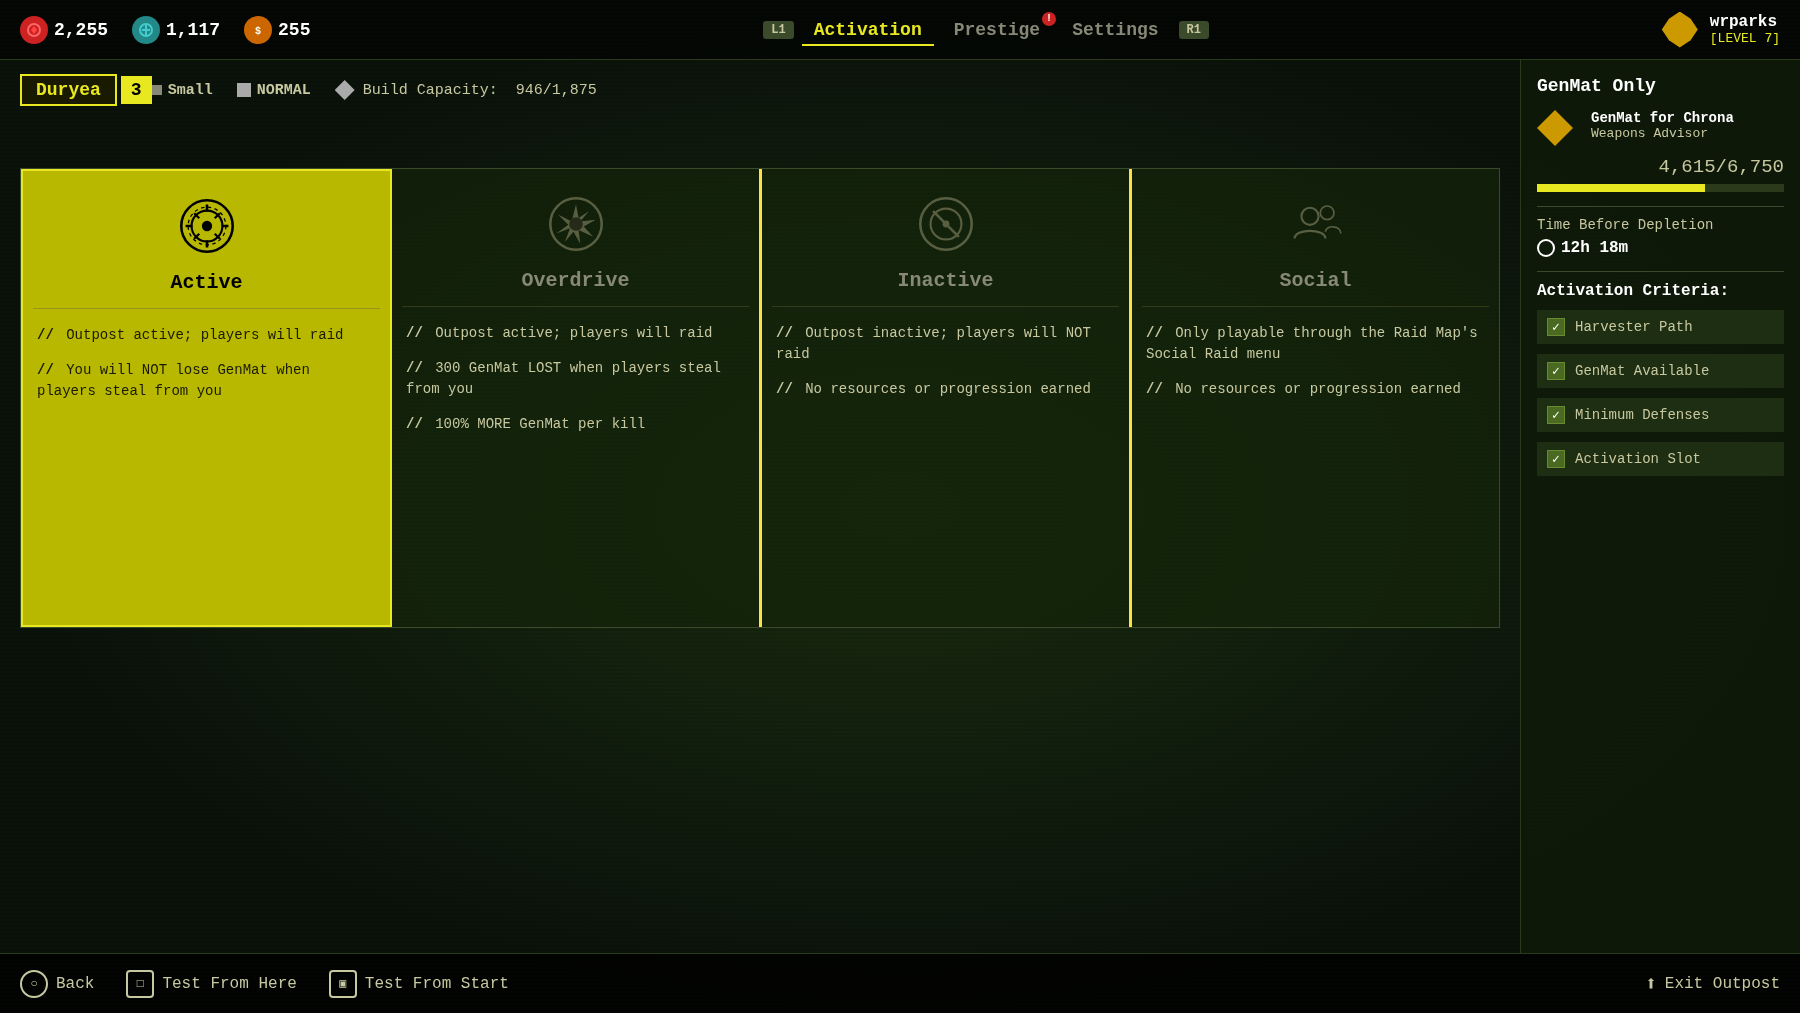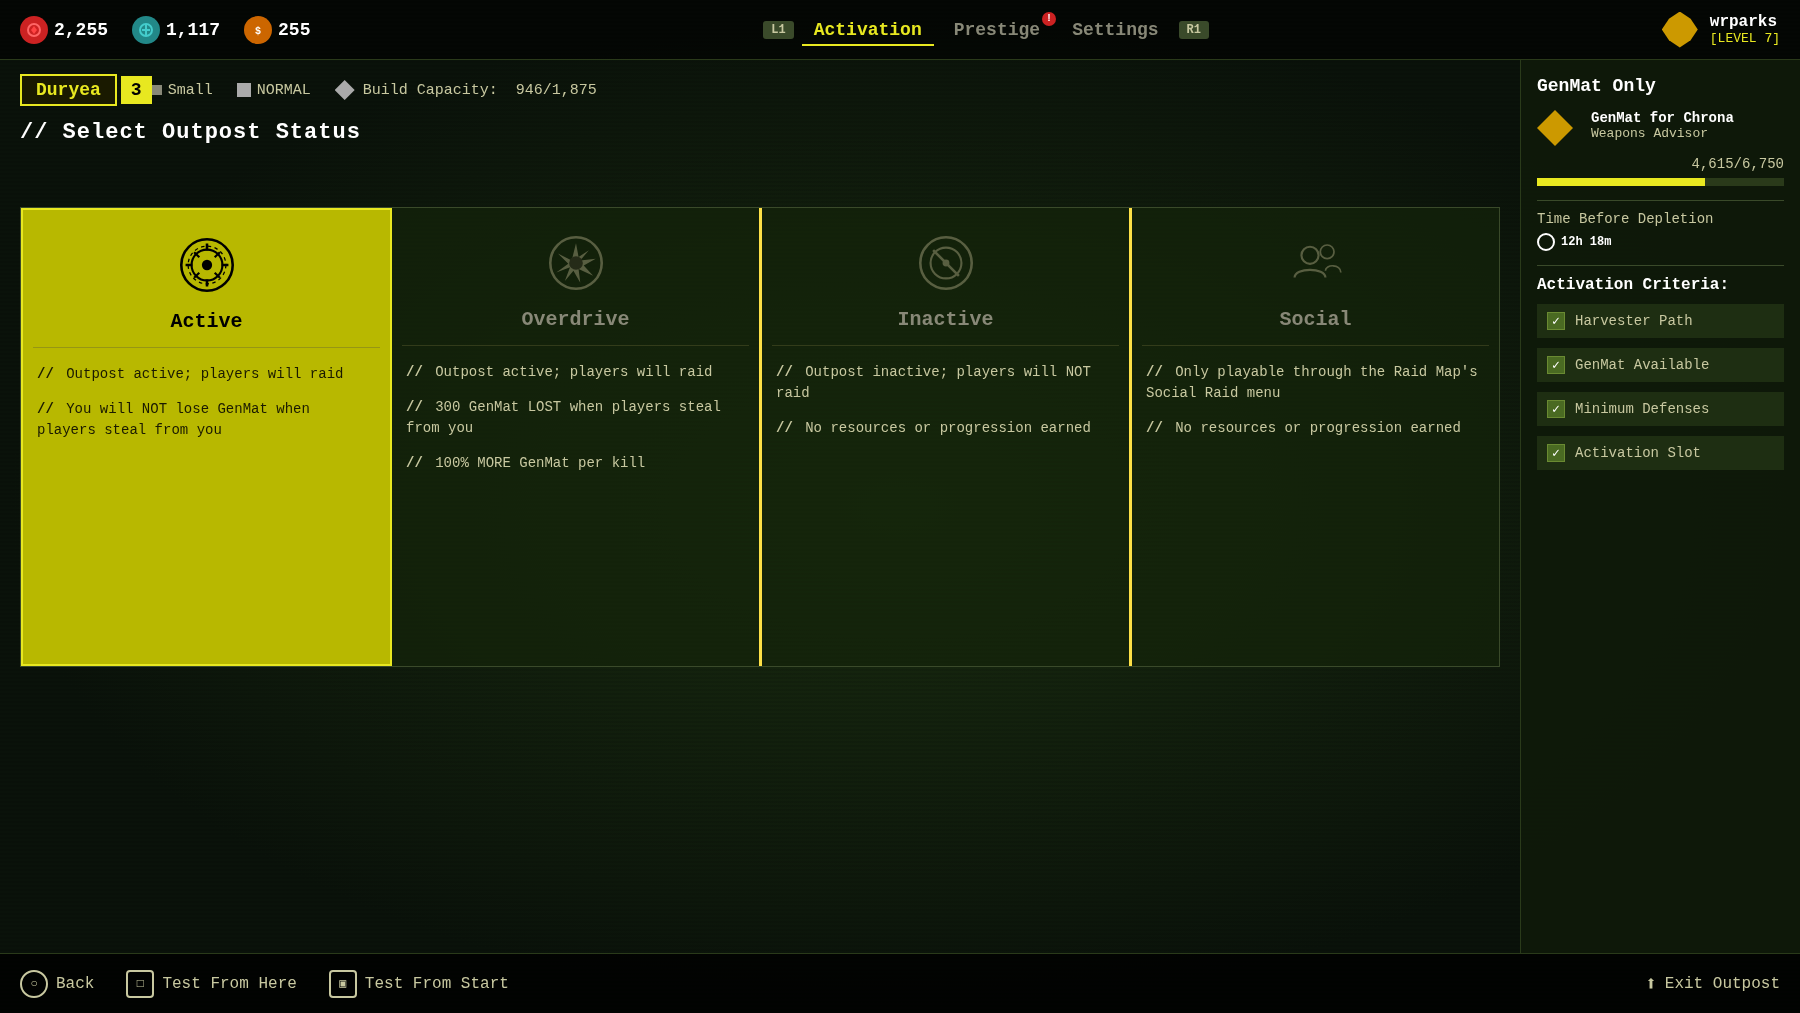--- a/index.html
+++ b/index.html
@@ -195,20 +195,21 @@
       align-items: center;
       gap: 24px;
     }
 
     .size-indicator {
       display: flex;
       align-items: center;
       gap: 6px;
       color: #c8c8a0;
       font-size: 15px;
+      font-weight: bold;
     }
 
     .size-box {
       width: 14px;
       height: 14px;
       background: #888877;
     }
 
     .size-box.normal { background: #aaaaaa; }
 
@@ -357,21 +358,21 @@
       font-size: 14px;
       font-weight: bold;
     }
 
     .genmat-info .advisor-role {
       color: #c8c8a0;
       font-size: 13px;
     }
 
     .genmat-values {
-      font-size: 14px;
+      font-size: 19px;
       color: #c8c8a0;
       text-align: right;
       margin-bottom: 6px;
     }
 
     .progress-bar-container {
       width: 100%;
       height: 8px;
       background: #2a3a1a;
       margin-bottom: 14px;
@@ -391,21 +392,21 @@
     .time-depletion-label {
       color: #c8c8a0;
       font-size: 14px;
       margin-bottom: 6px;
     }
 
     .time-value {
       display: flex;
       align-items: center;
       gap: 6px;
-      font-size: 12px;
+      font-size: 16px;
       font-weight: bold;
       color: #ffffff;
       margin-bottom: 14px;
     }
 
     .clock-icon {
       width: 18px;
       height: 18px;
       border: 2px solid #ffffff;
       border-radius: 50%;
@@ -653,21 +654,20 @@
       <div class="build-capacity">
         <div class="build-icon"></div>
         <span>
           <span>Build Capacity:</span>
           &nbsp;<span>946</span>/<span>1,875</span>
         </span>
       </div>
     </div>
   </div>
 
-  <div class="page-title">// Select Outpost Status</div>
 
   <div class="outpost-grid" style="margin-right: 300px; margin-top: 48px;">
 
     <div class="outpost-column selected">
       <div class="column-header">
         <div class="status-icon selected-col-icon">
           <svg class="icon-svg" viewBox="0 0 70 70" fill="none" xmlns="http://www.w3.org/2000/svg">
             <circle cx="35" cy="35" r="30" stroke="#000000" stroke-width="3" fill="none"></circle>
             <circle cx="35" cy="35" r="18" stroke="#000000" stroke-width="2.5" fill="none"></circle>
             <circle cx="35" cy="35" r="6" fill="#000000"></circle>

